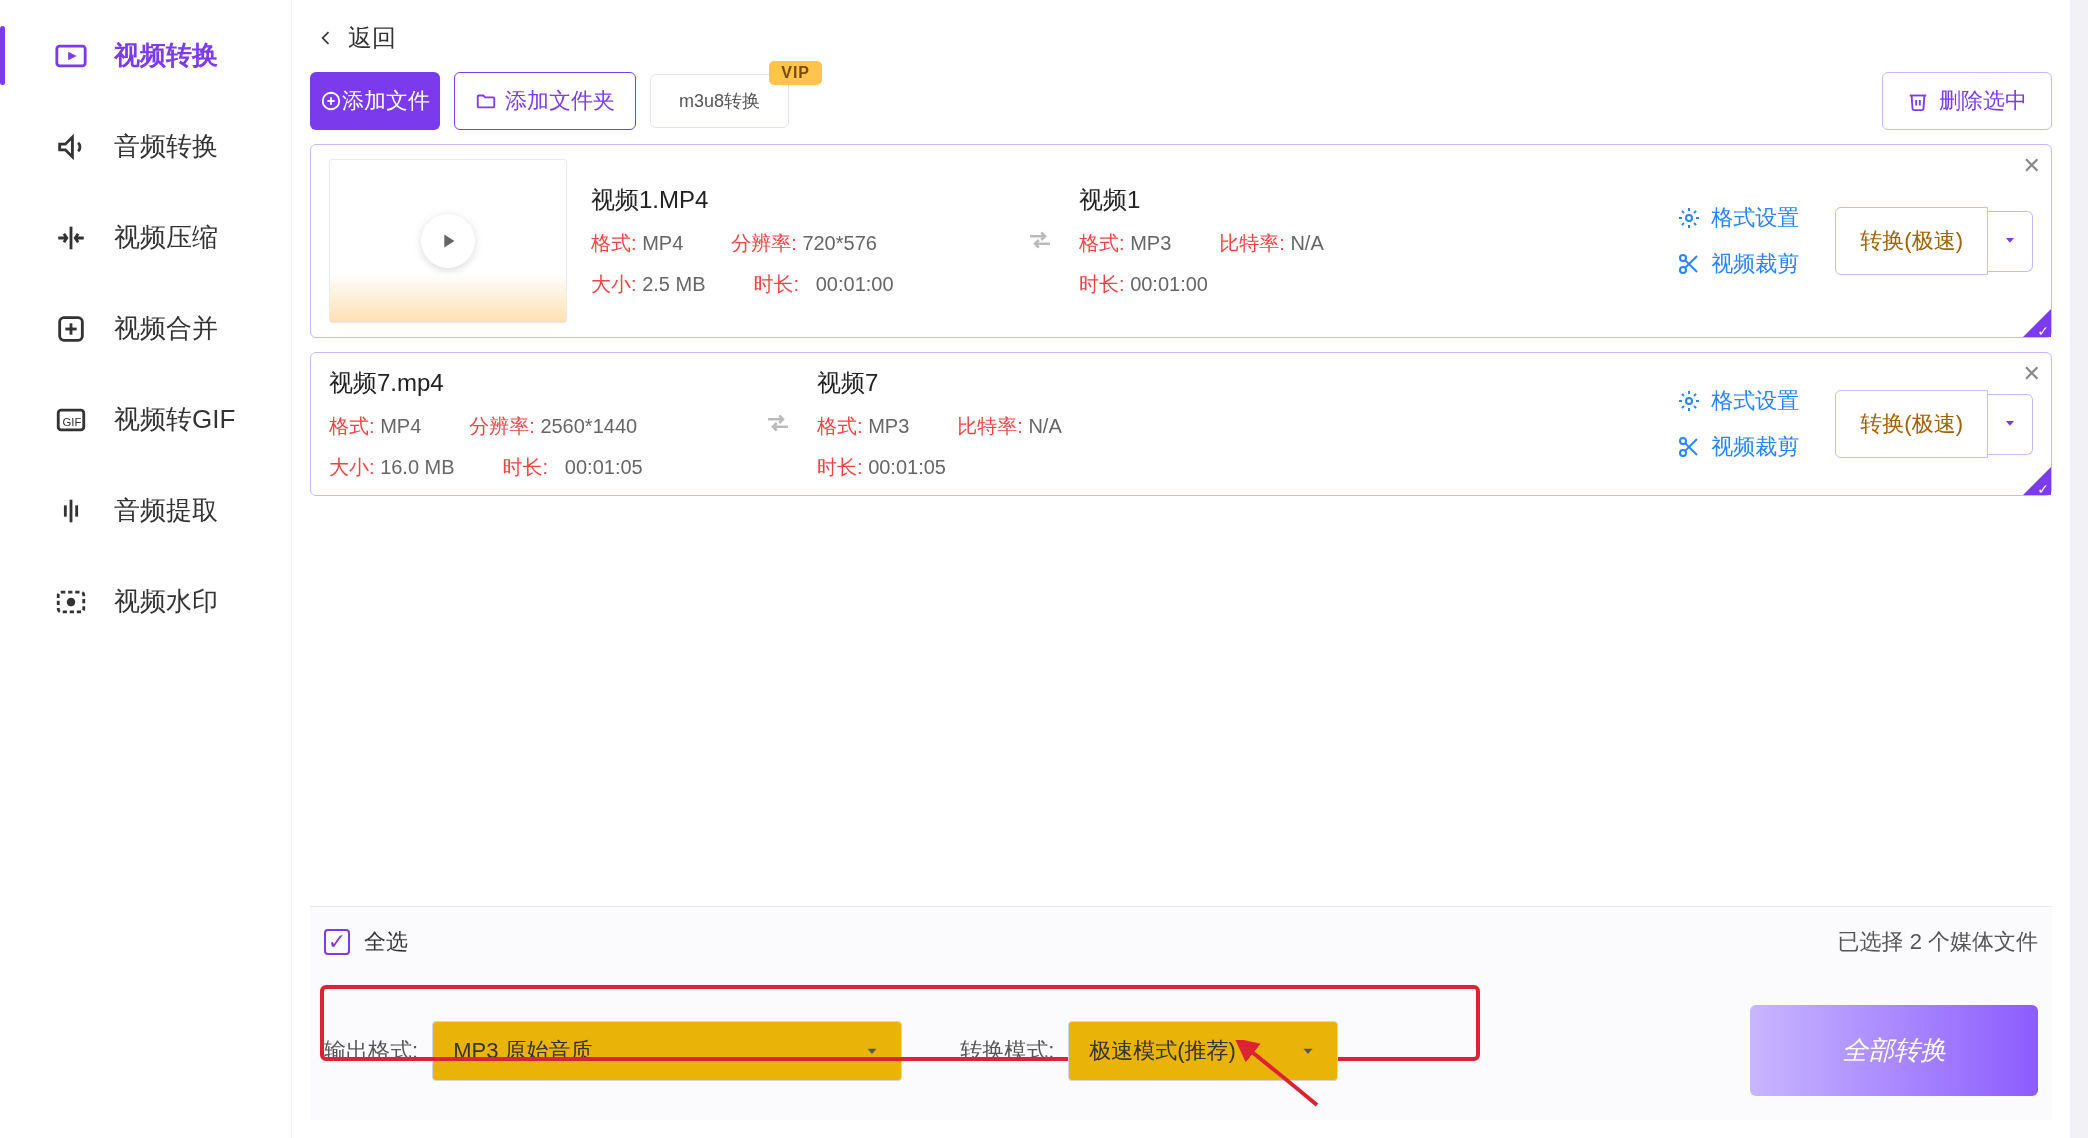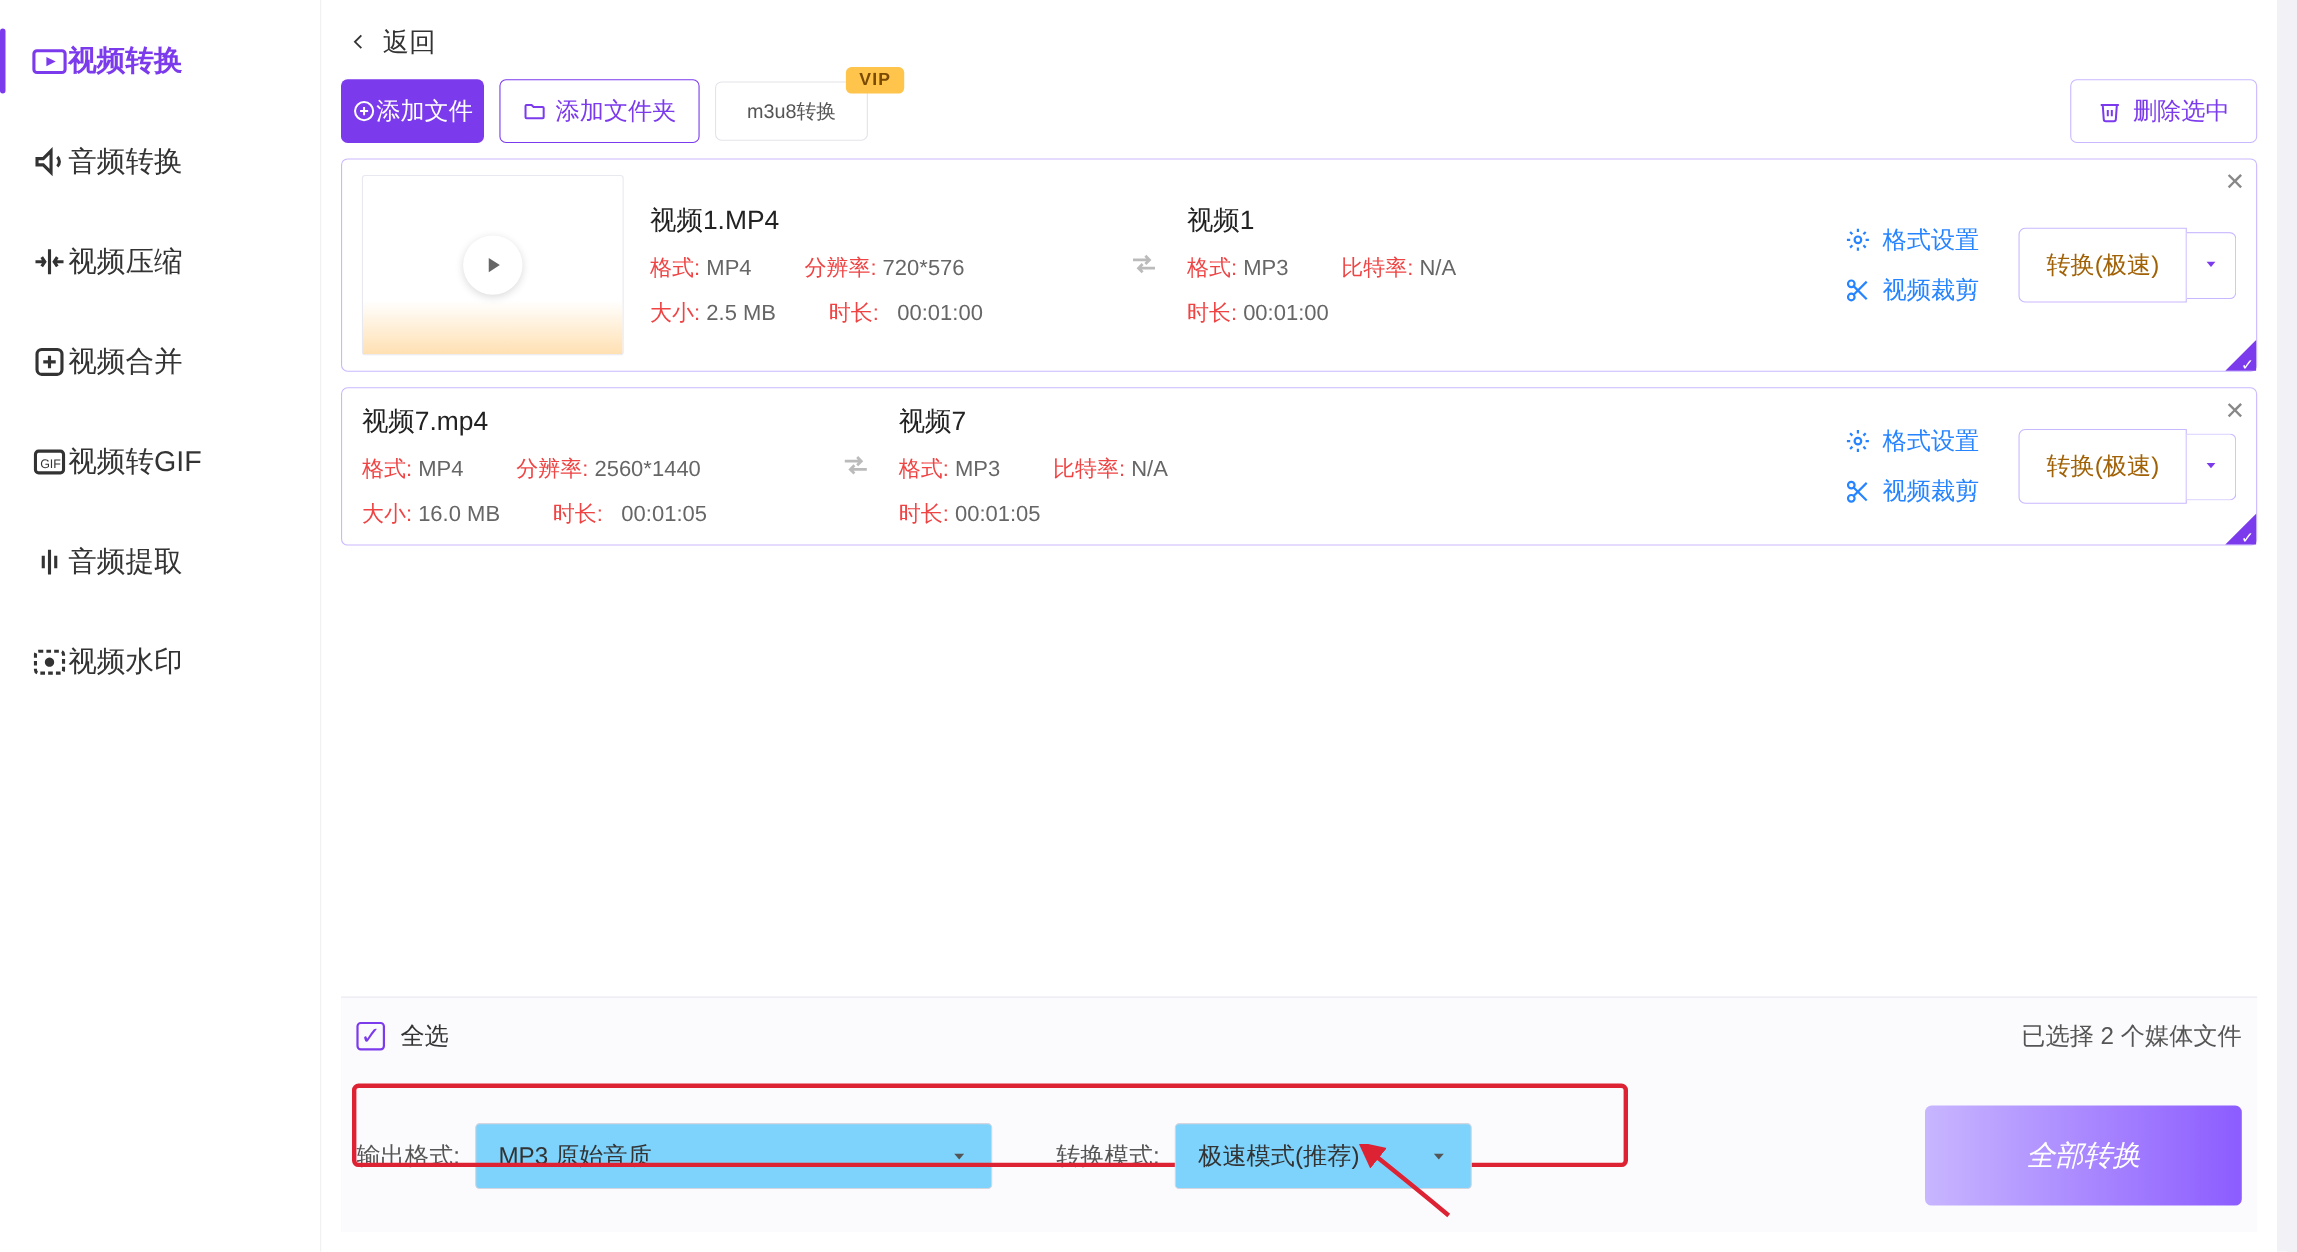--- a/index.html
+++ b/index.html
@@ -1,20 +1,20 @@
 <!DOCTYPE html>
 <html><head>
 <meta charset="utf-8">
 <style>
 * { box-sizing: border-box; margin: 0; padding: 0; }
 body { font-family: "Microsoft YaHei", -apple-system, sans-serif; background: #fff; width: 2088px; height: 1138px; overflow: hidden; display: flex; font-size: 14px; color: #333; transform-origin: top left; }
 
 
 .sidebar { width: 292px; background: #fff; border-right: 1px solid #f0f0f0; padding-top: 10px; }
-.side-item { display: flex; align-items: center; padding: 28px 0 28px 28px; font-size: 26px; cursor: pointer; font-weight: 500; color: #333; position: relative; }
+.side-item { display: flex; align-items: center; gap: 26px; padding: 28px 0 28px 54px; font-size: 26px; cursor: pointer; font-weight: 500; color: #333; position: relative; }
 .side-item.active { color: #7c3aed; font-weight: 700; }
 .side-item.active::before { content: ""; position: absolute; left: 0; top: 18%; bottom: 18%; width: 5px; background: #7c3aed; border-radius: 3px; }
 .side-item .icon { width: 34px; height: 34px; stroke: currentColor; fill: none; stroke-width: 2; }
 
 
 .main { flex: 1; display: flex; flex-direction: column; padding: 14px 18px 18px 18px; }
 .back-row { display: flex; align-items: center; gap: 12px; padding: 8px 6px 18px 6px; font-size: 24px; cursor: pointer; }
 .back-row svg { width: 20px; height: 20px; stroke: #333; stroke-width: 2; fill: none; }
 
 .toolbar { display: flex; align-items: center; gap: 14px; padding: 0 0 14px 0; }
@@ -63,21 +63,21 @@
 
 
 .bottom-bar { margin-top: auto; border-top: 1.5px solid #e8e8f0; background: #fbfbfd; padding: 20px 14px 12px 14px; }
 .sel-row { display: flex; align-items: center; gap: 14px; padding: 0 0 36px 0; font-size: 22px; }
 .sel-row .chk { width: 26px; height: 26px; border: 2px solid #7c3aed; border-radius: 4px; display: flex; align-items: center; justify-content: center; color: #7c3aed; }
 .sel-count { margin-left: auto; font-size: 22px; color: #555; }
 
 .fmt-row { display: flex; align-items: center; gap: 14px; padding: 12px 0; position: relative; }
 .redbox { position: absolute; left: -4px; top: -8px; width: 1160px; height: 76px; border: 4px solid #d23; border-radius: 6px; pointer-events: none; }
 .fmt-label { font-size: 22px; color: #555; }
-.fmt-select { border: 1.5px solid #d5d5e0; border-radius: 4px; padding: 14px 20px; font-size: 22px; min-width: 470px; display: flex; align-items: center; justify-content: space-between; background: #7dd3fc; cursor: pointer; }
+.fmt-select { border: 1.5px solid #d5d5e0; border-radius: 4px; padding: 14px 20px; font-size: 22px; min-width: 470px; display: flex; align-items: center; justify-content: space-between; background: #eab308; cursor: pointer; }
 .fmt-select.small { min-width: 270px; }
 .fmt-select svg { width: 18px; height: 18px; fill: #555; }
 
 .convert-all { background: linear-gradient(90deg,#c8b6ff,#8c5cff); color: #fff; border: none; border-radius: 6px; padding: 28px 92px; font-size: 26px; cursor: pointer; margin-left: auto; font-style: italic; }
 
 .path-row { display: flex; align-items: center; gap: 14px; padding: 16px 0 0 0; font-size: 22px; }
 .path-box { border: 1.5px solid #d5d5e0; border-radius: 4px; padding: 12px 20px; min-width: 470px; background: #fff; min-height: 48px; filter: blur(6px); color: #888; }
 .path-btn { border: 1.5px solid #c9b8ff; color: #7c3aed; background: #fff; padding: 12px 28px; font-size: 22px; border-radius: 4px; cursor: pointer; }
 
 .arrow-anno { position: absolute; right: 10px; bottom: -36px; }

